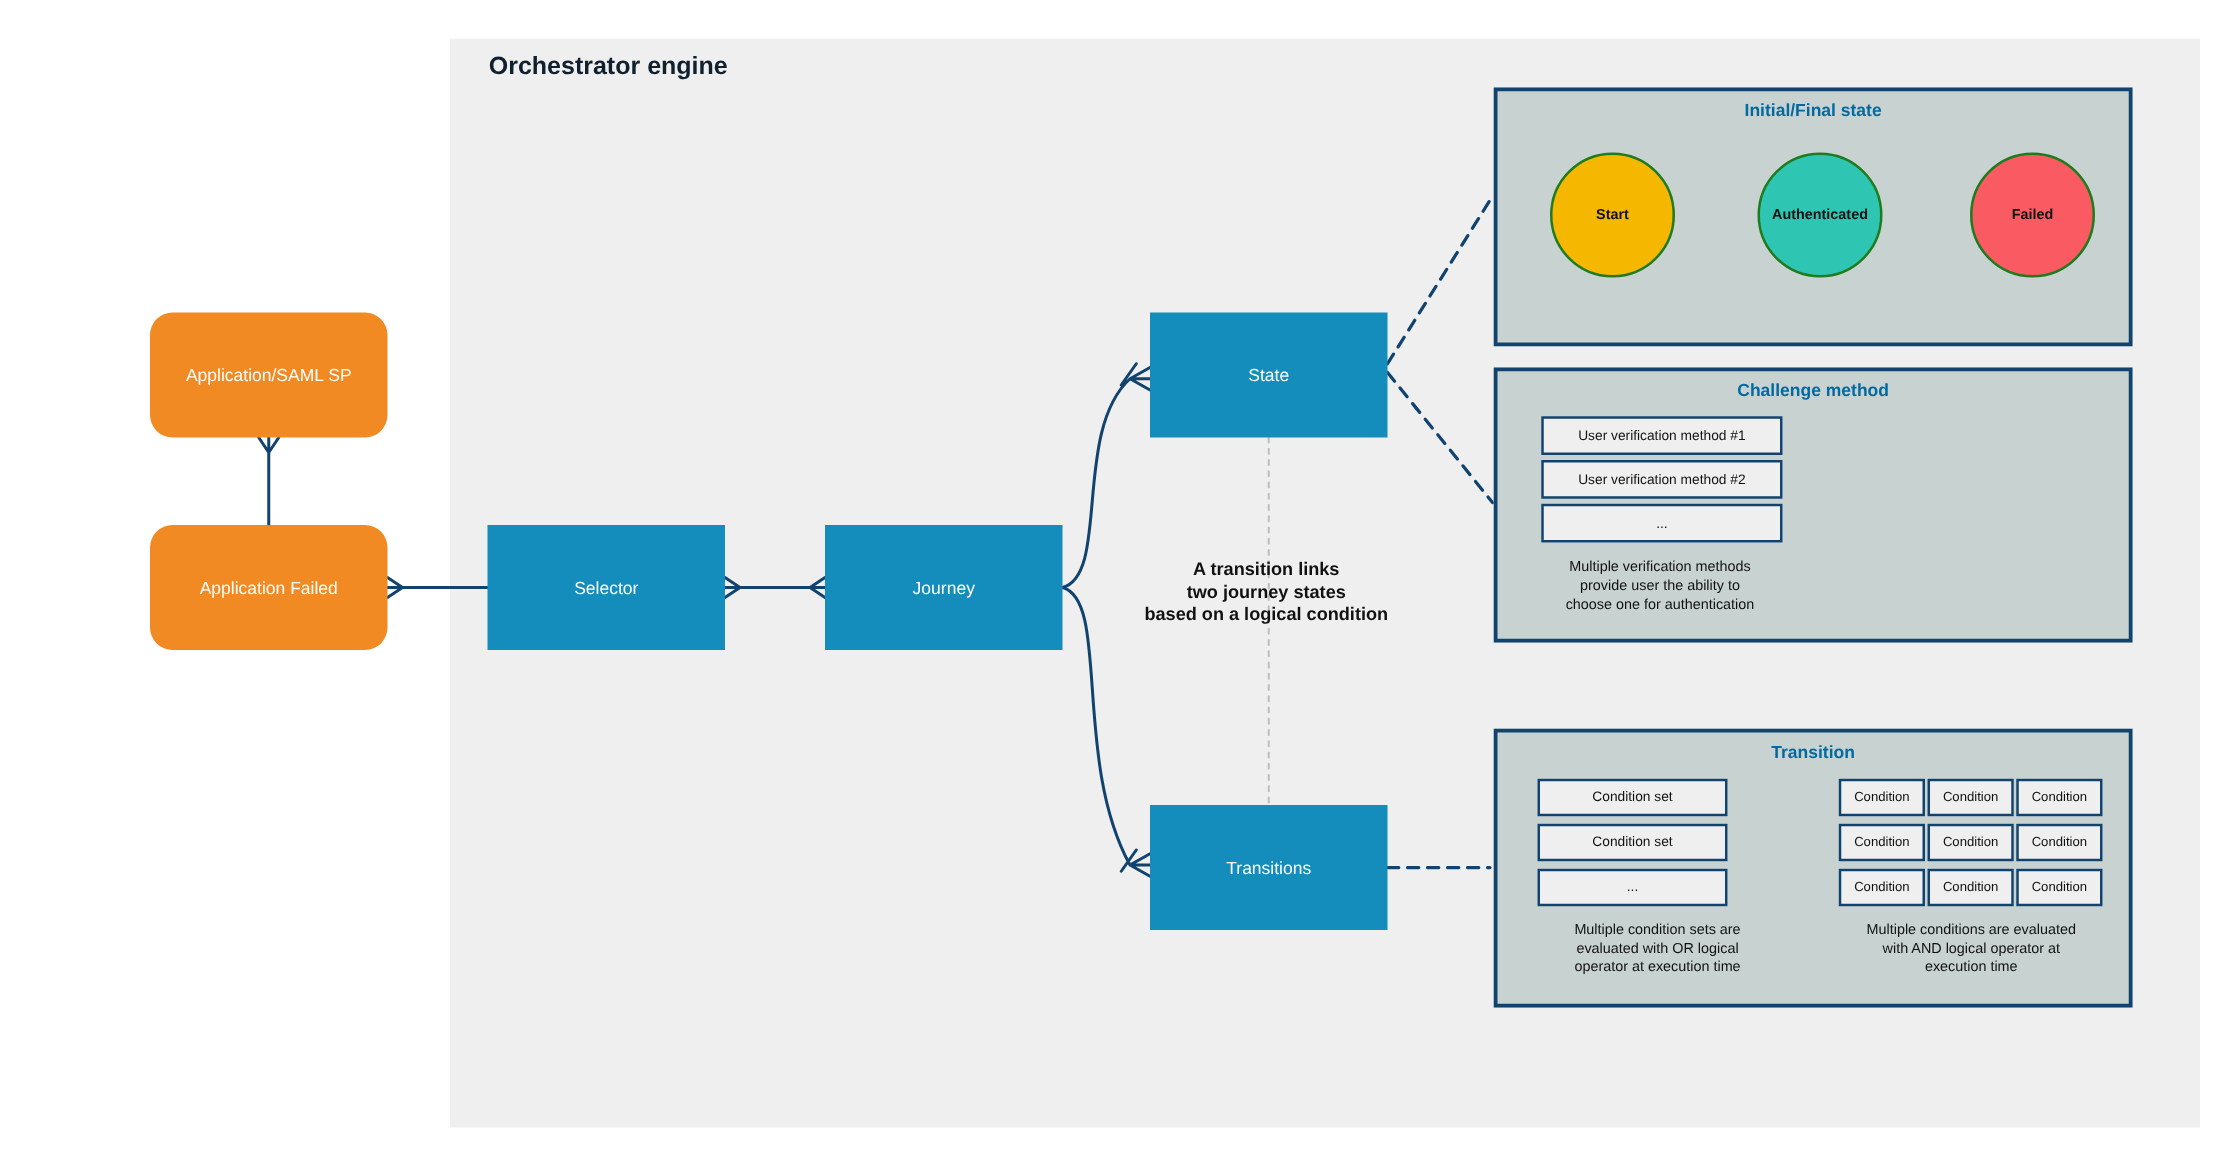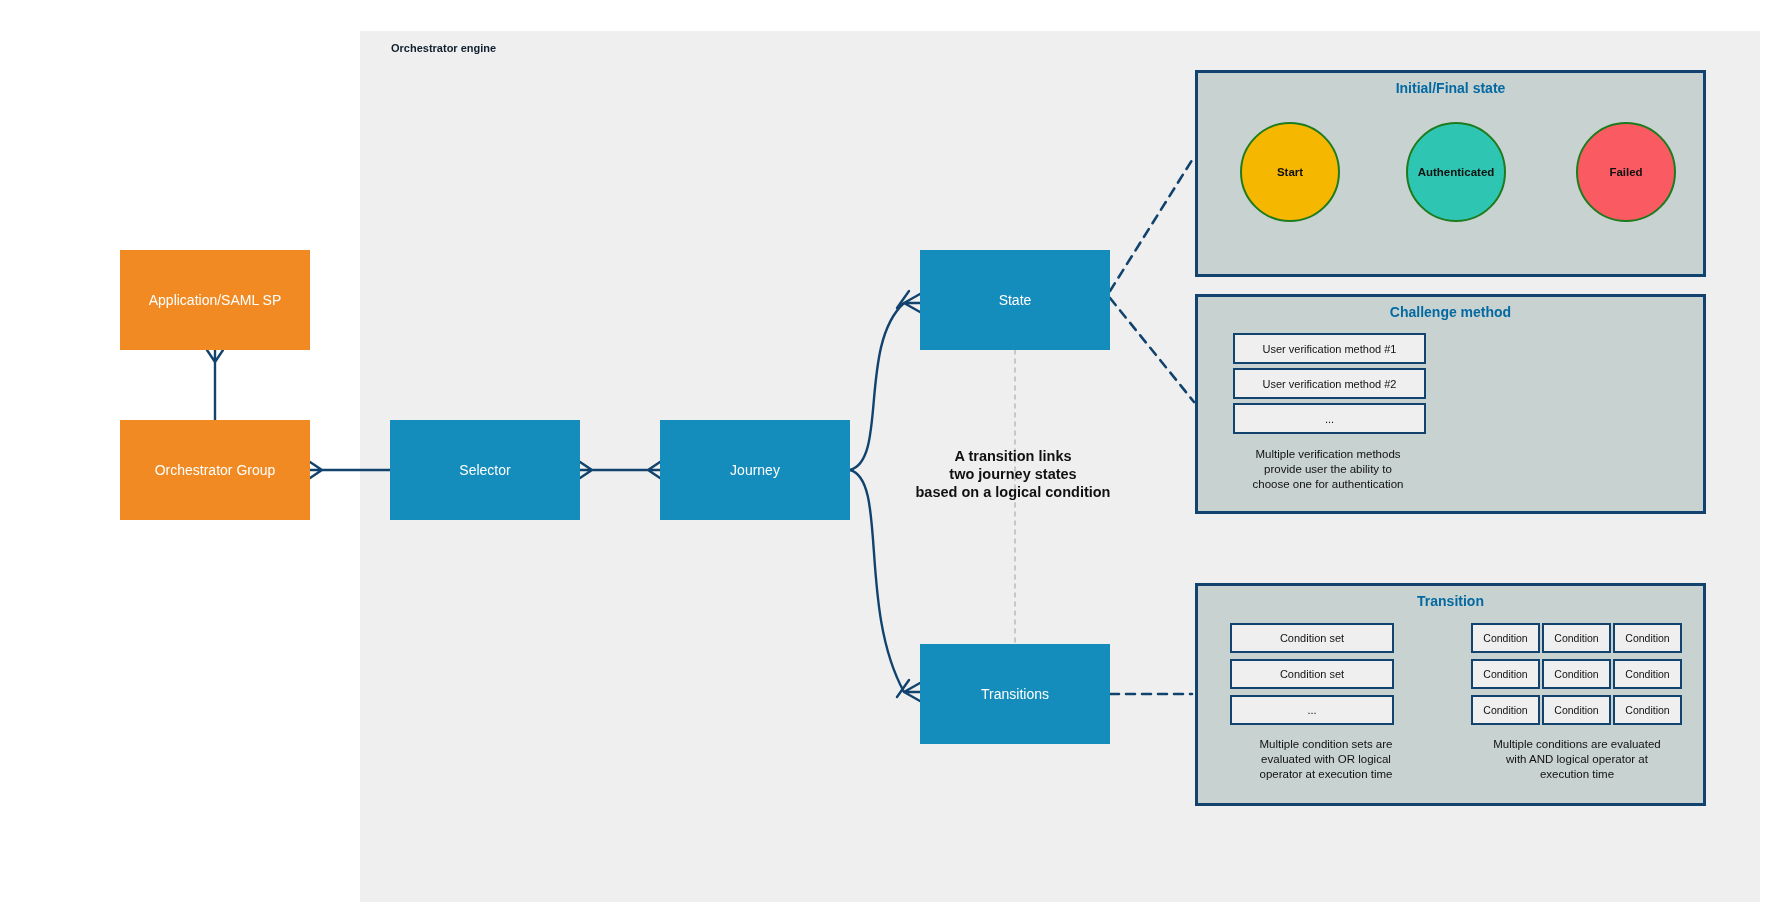--- a/index.html
+++ b/index.html
@@ -1,25 +1,25 @@
 <!DOCTYPE html>
 <html style="--gray-bg: #efefef; --accent-orange: #f18a22; --accent-blue: #148cbc; --line-navy: #11436e; --panel-bg: #c8d2d0; --inner-box-bg: #efefef; --circle-border-green: #1e7b1e; --dashed-gray: #bdbdbd;"><head>
 <meta charset="utf-8">
 <style>
   html,body{margin:0;padding:0;background:#ffffff;}
   .canvas{
     position:relative;width:1780px;height:920px;background:#ffffff;
     font-family:"Liberation Sans",sans-serif;overflow:hidden;color:#000;
   }
   .gray-region{position:absolute;left:360px;top:31px;width:1400px;height:871px;background:var(--gray-bg);}
-  .engine-title{position:absolute;left:391px;top:42px;font-size:11px;font-weight:bold;color:#10202f;}
+  .engine-title{position:absolute;left:391px;top:42px;font-size:20px;font-weight:bold;color:#10202f;}
 
   .node{position:absolute;width:190px;height:100px;display:flex;align-items:center;justify-content:center;
         color:#ffffff;font-size:14px;text-align:center;}
-  .node.orange{background:var(--accent-orange);}
+  .node.orange{background:var(--accent-orange);border-radius:18px;}
   .node.blue{background:var(--accent-blue);}
 
   svg.wires{position:absolute;left:0;top:0;width:1780px;height:920px;pointer-events:none;}
   .wire{fill:none;stroke:var(--line-navy);stroke-width:2.4;stroke-linecap:round;stroke-linejoin:round;}
   .wire.dashed-navy{stroke-dasharray:9 7;stroke-width:2.6;}
   .wire.dashed-gray{stroke:var(--dashed-gray);stroke-width:1.6;stroke-dasharray:4 5;}
 
   .annotation{
     position:absolute;left:883px;top:447px;width:260px;text-align:center;
     font-weight:bold;font-size:14.5px;line-height:18px;white-space:pre-line;color:#111;
@@ -37,21 +37,21 @@
     display:flex;align-items:center;justify-content:center;
     font-weight:bold;font-size:11.5px;text-align:center;color:#111;}
   .state-circle.c0{left:42px;}
   .state-circle.c1{left:208px;}
   .state-circle.c2{left:378px;}
 
   .inner-box{position:absolute;background:var(--inner-box-bg);border:2px solid var(--line-navy);
     box-sizing:border-box;display:flex;align-items:center;justify-content:center;font-size:11px;color:#111;}
   .method-box{left:35px;width:193px;height:31px;}
   .m0{top:36px;} .m1{top:71px;} .m2{top:106px;}
-  .condset-box{left:32px;width:164px;height:30px;}
+  .condset-box{left:32px;width:152px;height:30px;}
   .s0{top:37px;} .s1{top:73px;} .s2{top:109px;}
 
   .cond-row{position:absolute;left:273px;display:flex;gap:2px;}
   .r0{top:37px;} .r1{top:73px;} .r2{top:109px;}
   .cond-cell{width:69px;height:30px;background:var(--inner-box-bg);border:2px solid var(--line-navy);
     box-sizing:border-box;display:flex;align-items:center;justify-content:center;font-size:10.5px;color:#111;}
 
   .note{position:absolute;text-align:center;font-size:11.5px;line-height:15px;white-space:pre-line;color:#111;}
   .note.challenge-note{left:10px;top:150px;width:240px;}
   .note.or-note{left:8px;top:151px;width:240px;}
@@ -84,21 +84,21 @@
 
     <path class="wire dashed-navy" d="M1110,298 L1194,402"></path>
 
     <path class="wire dashed-navy" d="M1110,694 L1192,694"></path>
   </svg>
 
   <div class="node orange" style="left:120px;top:250px;">
     <span>Application/SAML SP</span>
   </div>
   <div class="node orange" style="left:120px;top:420px;">
-    <span>Orchestrator Group</span>
+    <span>Application Failed</span>
   </div>
   <div class="node blue" style="left:390px;top:420px;">
     <span>Selector</span>
   </div>
   <div class="node blue" style="left:920px;top:250px;">
     <span>State</span>
   </div>
   <div class="node blue" style="left:660px;top:420px;">
     <span>Journey</span>
   </div>

